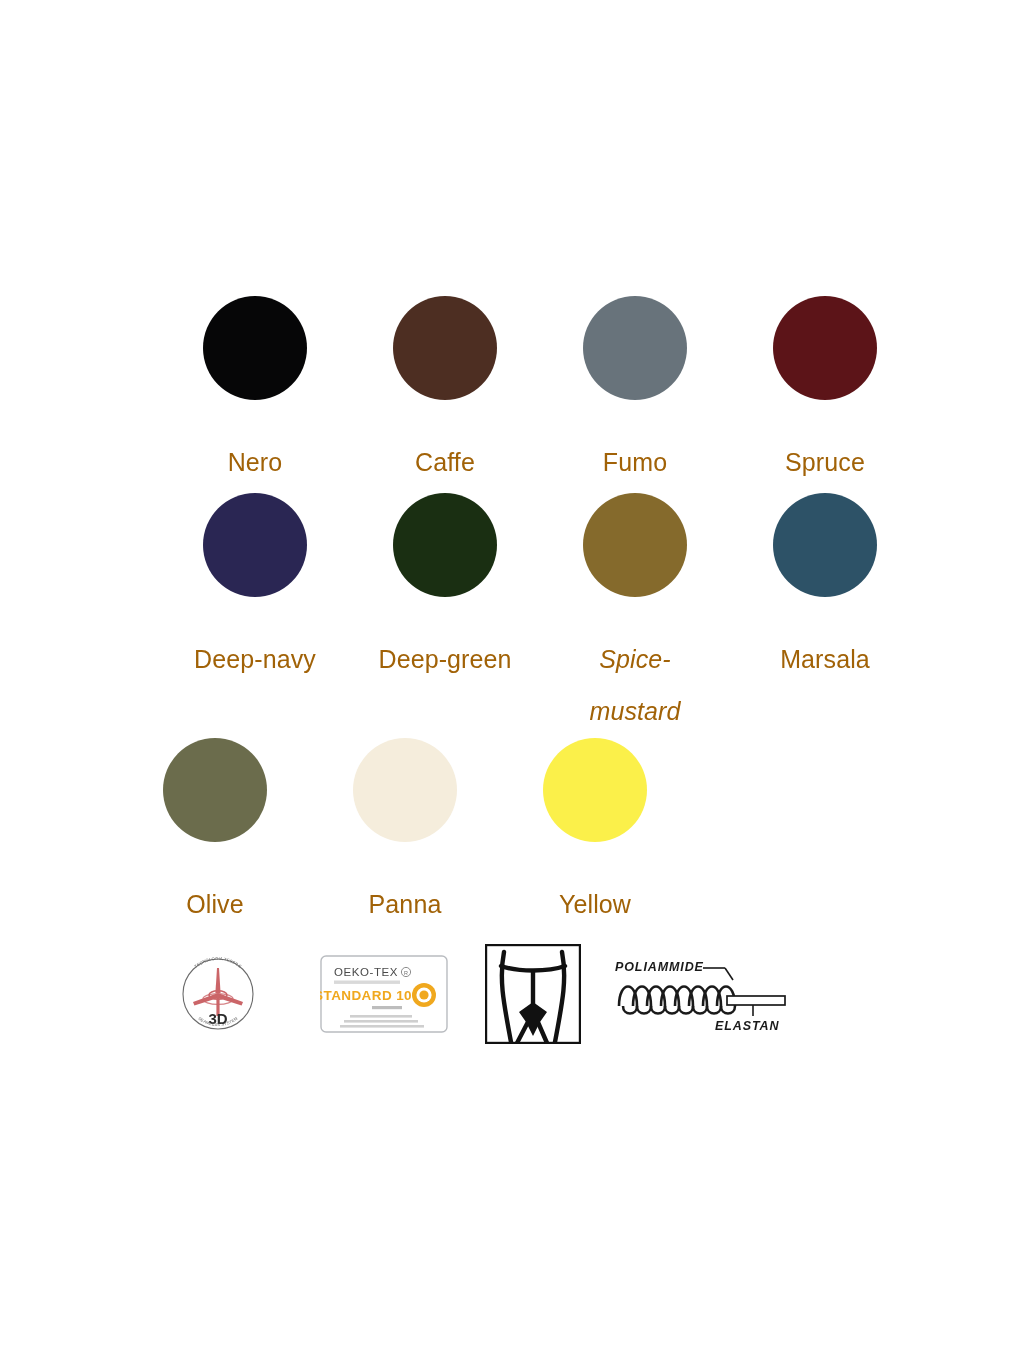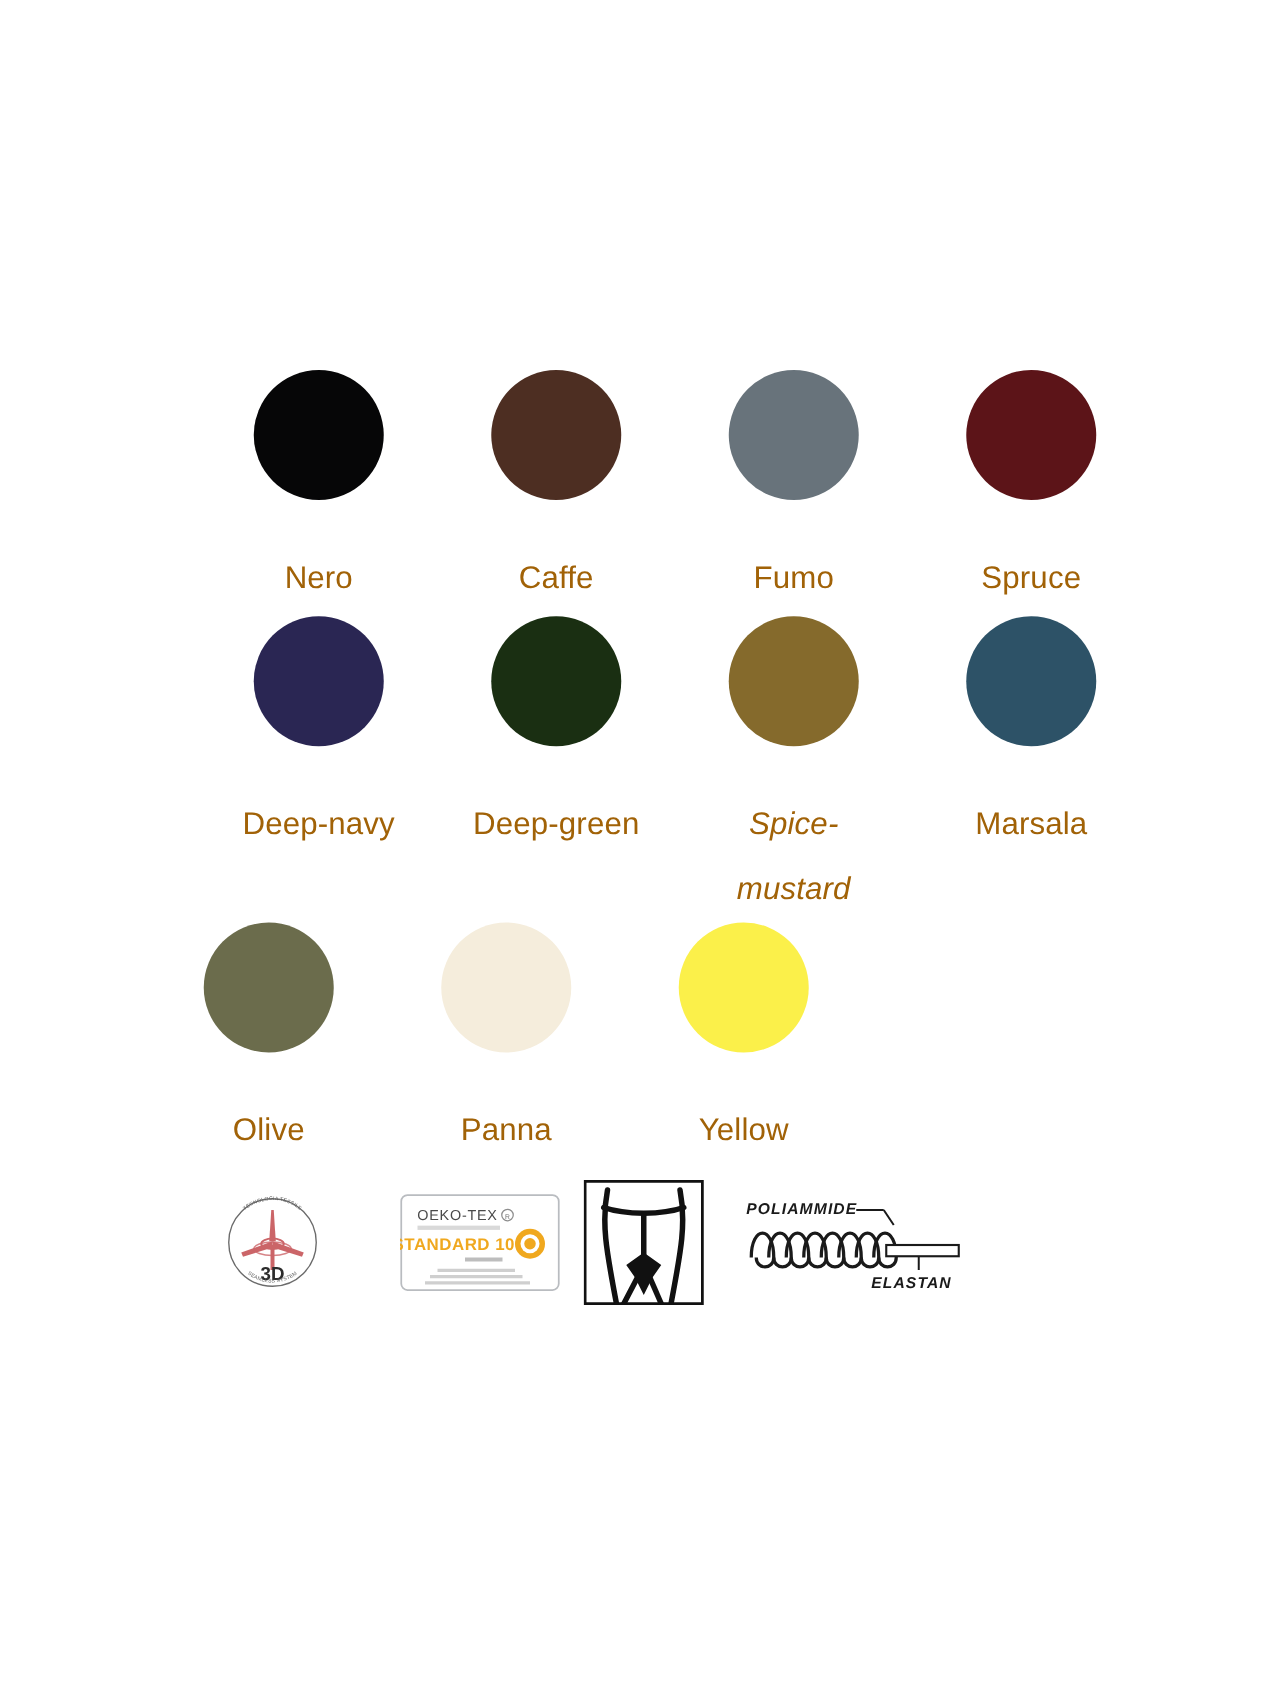--- a/index.html
+++ b/index.html
@@ -90,21 +90,21 @@
   }
 
   .cert-item {
     display: flex;
     align-items: center;
     justify-content: flex-start;
     height: 110px;
   }
 
   .cert-3d        { width: 150px; }
-  .cert-oekotex   { width: 147px; }
+  .cert-oekotex   { width: 165px; }
   .cert-gusset    { width: 122px; }
   .cert-fiber     { width: 200px; font-style: italic; }
 
   .cert-item svg { display: block; }
 </style>
 </head>
 <body>
 
 <div class="sheet">
 

